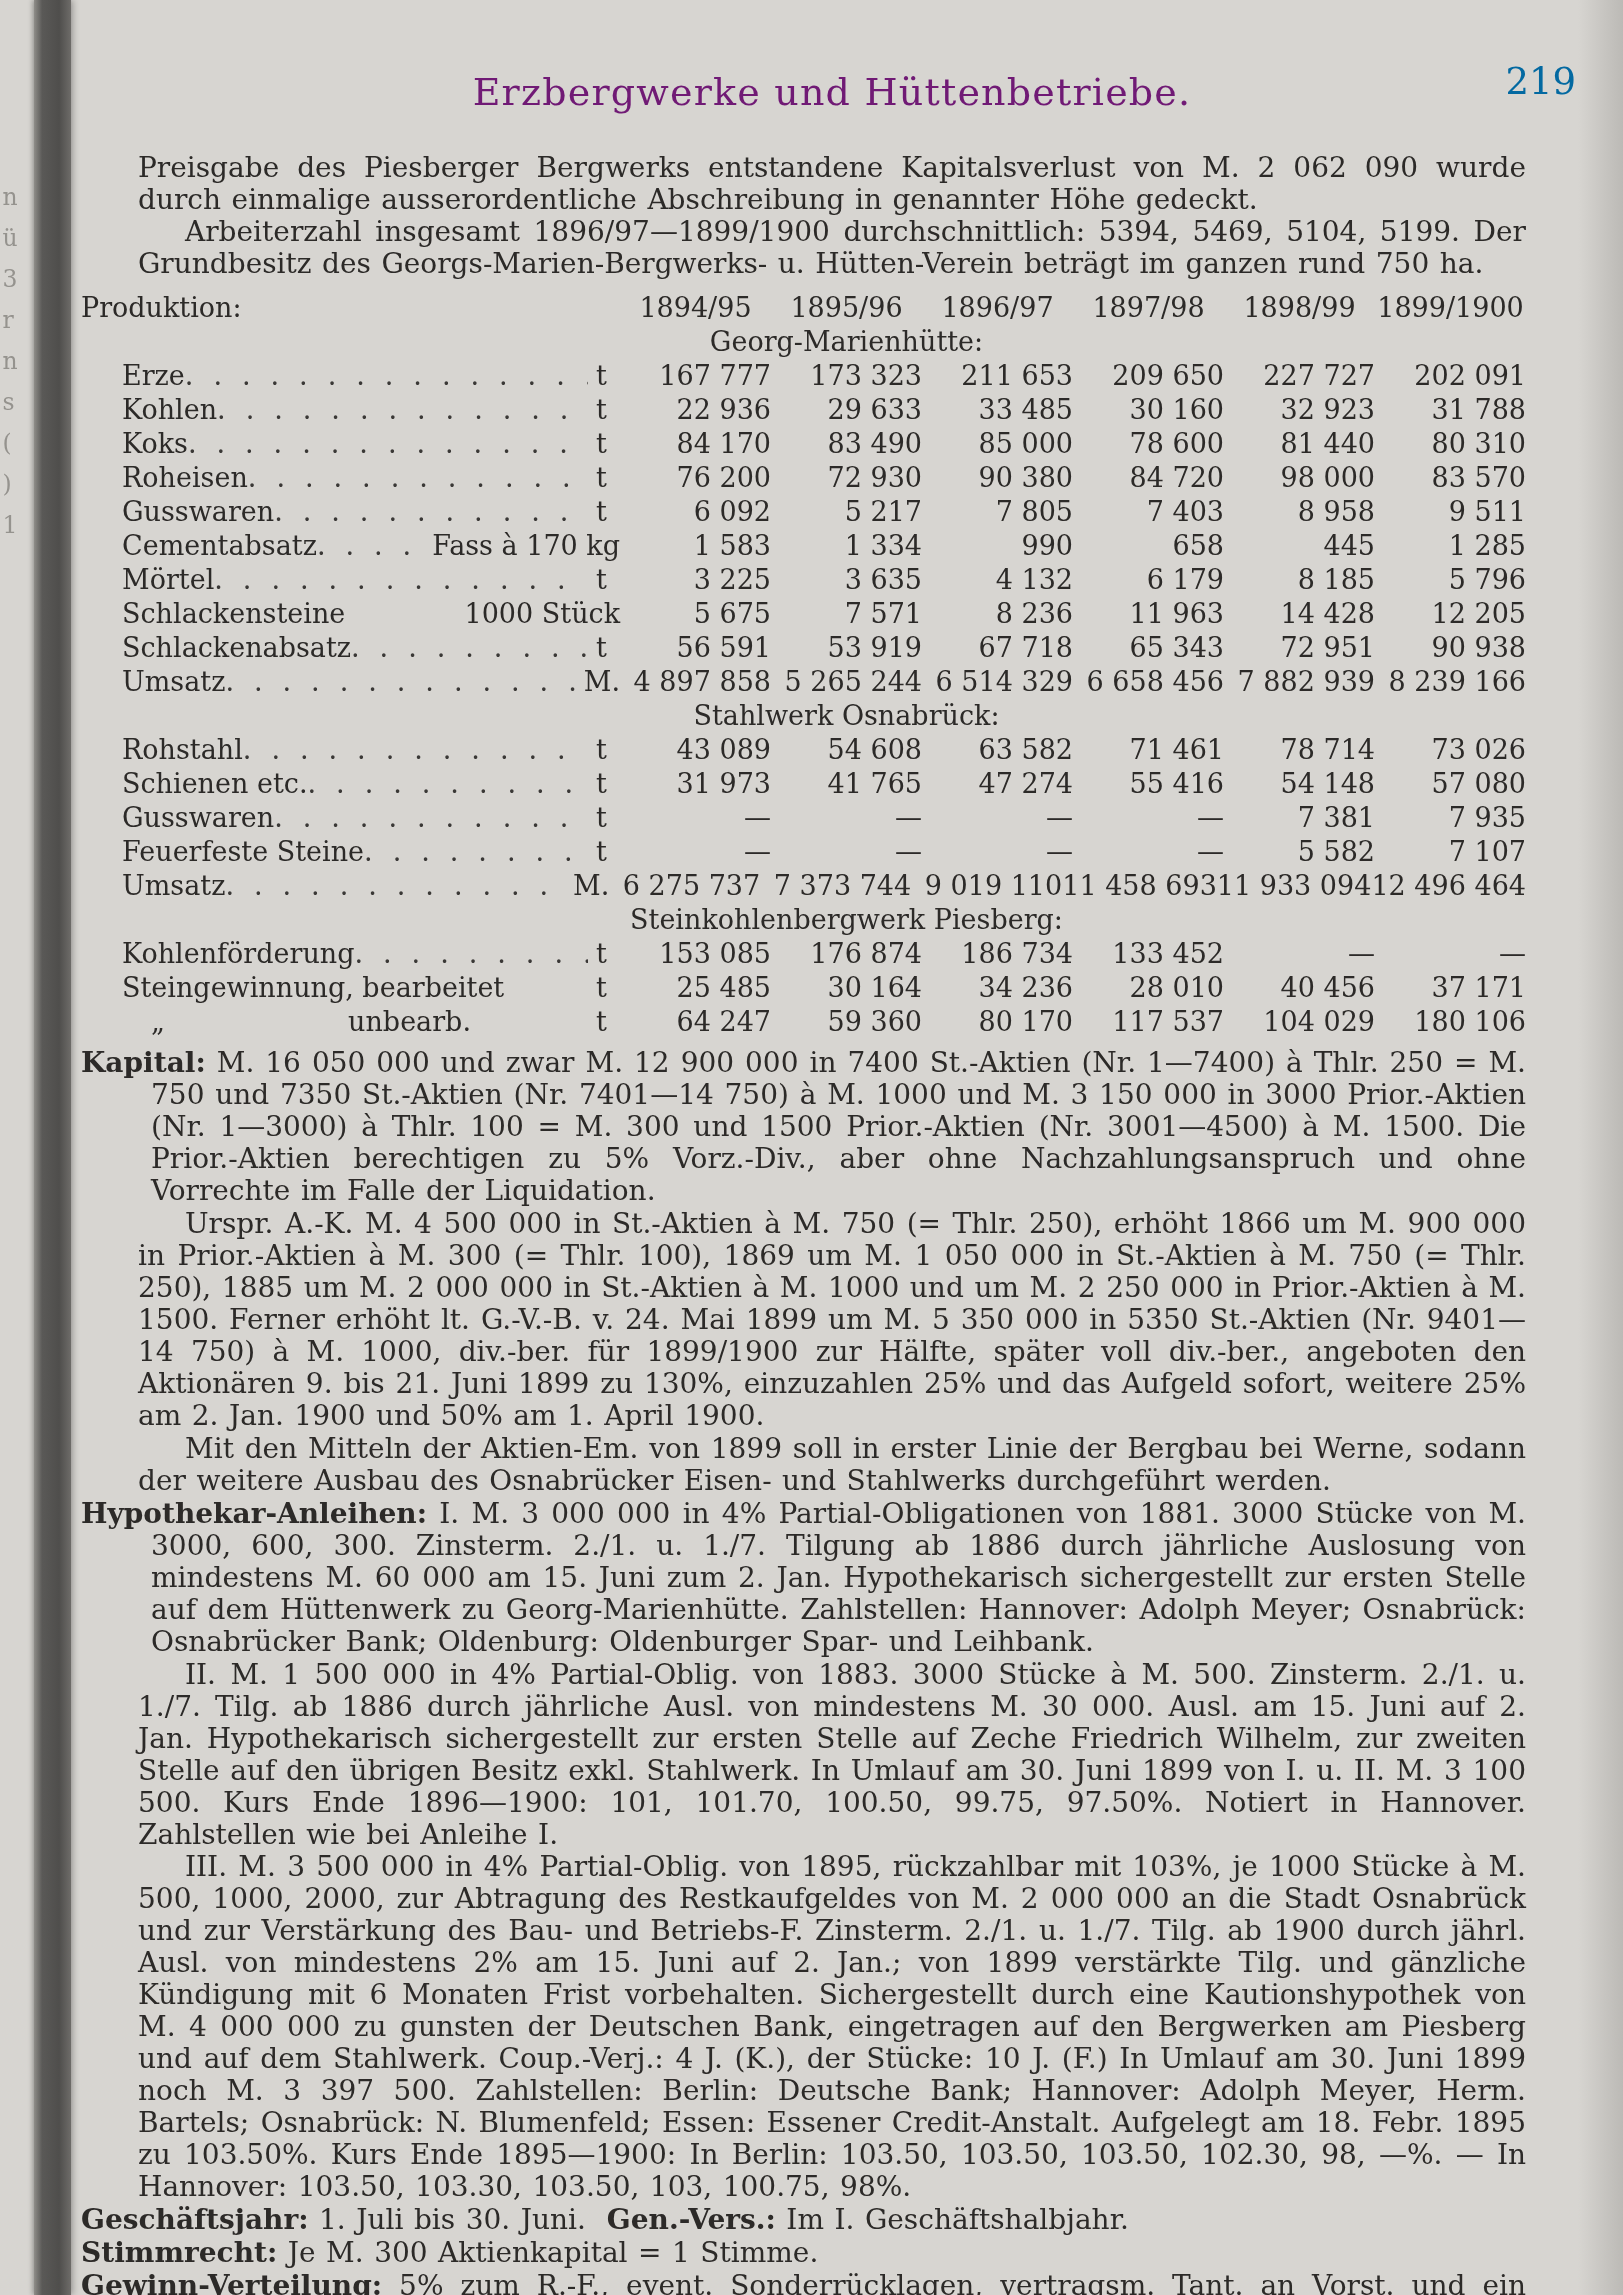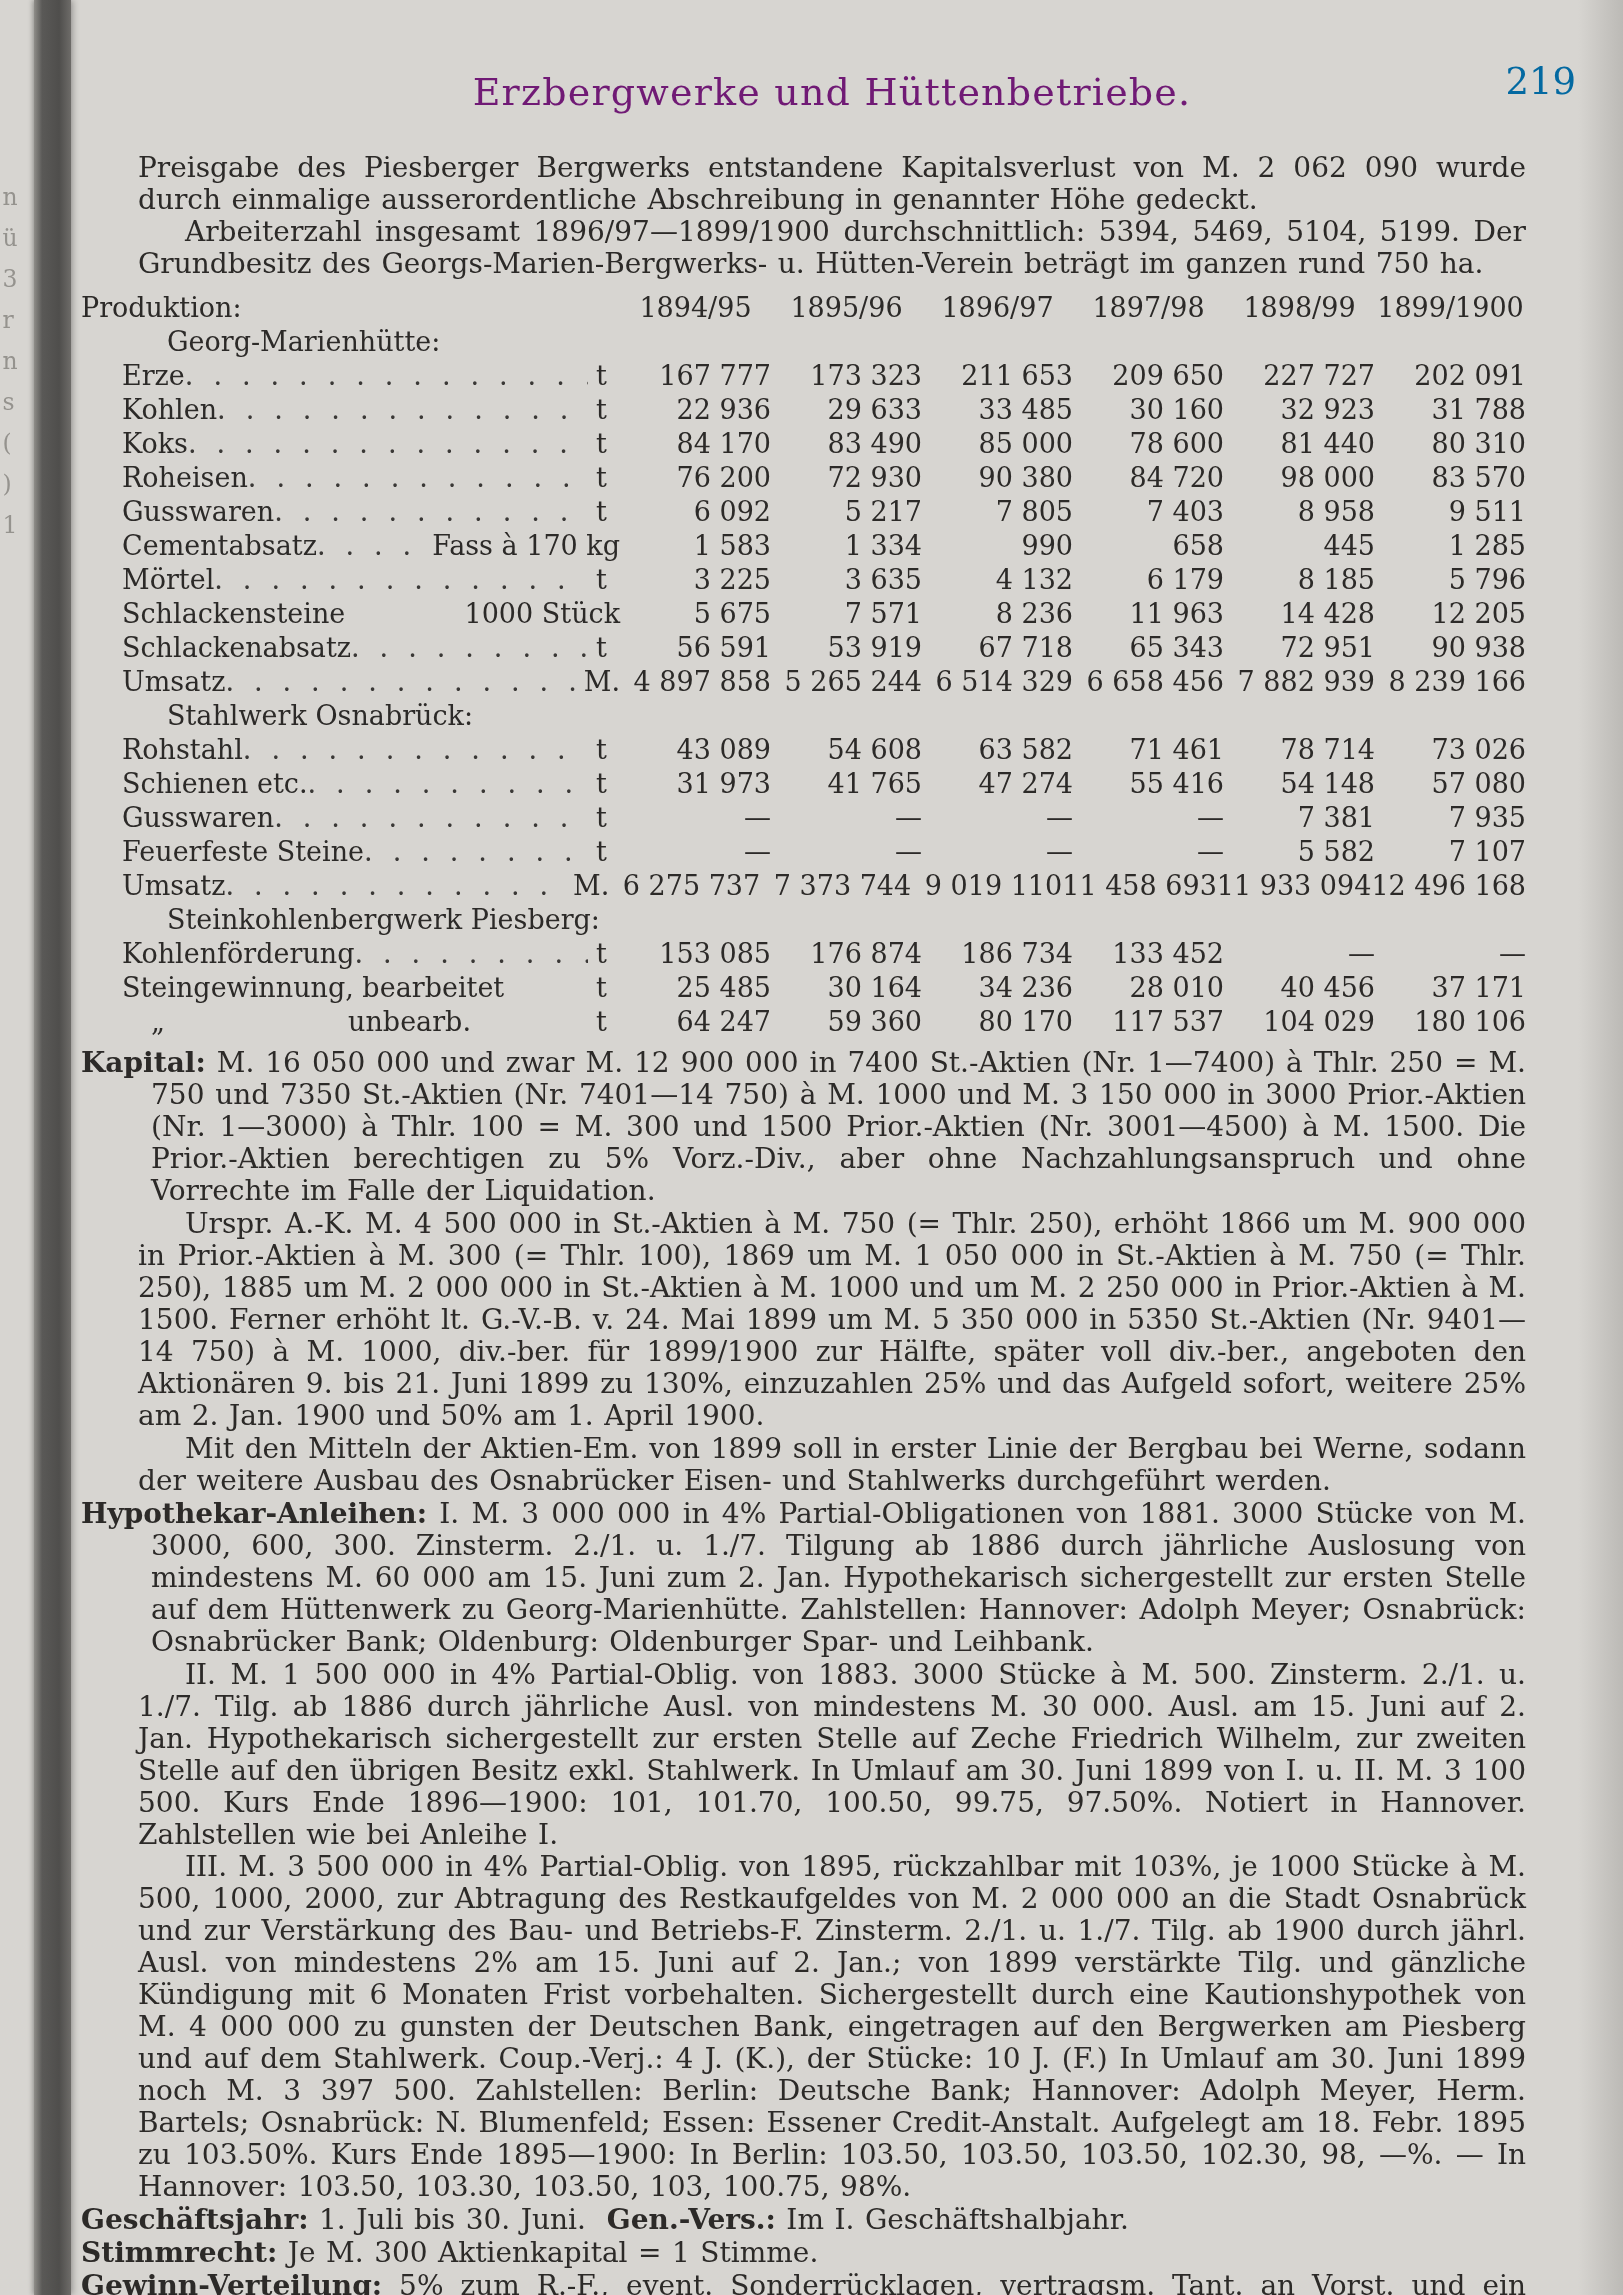--- a/index.html
+++ b/index.html
@@ -37,21 +37,21 @@
   p{margin:0;font-size:28px;line-height:32px;text-align:justify;word-spacing:1.6px;}
   p.cont{margin-top:28px;}
   p.ind{text-indent:47px;}
   p.sec{margin-left:13px;text-indent:-70px;}
   b{font-weight:bold;}
   .prod{margin:11.4px 0 8px -16px;font-size:27px;line-height:34px;}
   .trow{display:flex;align-items:baseline;}
   .plabel{font-weight:normal;margin-left:-41px;white-space:nowrap;}
   .hspace{flex:1;}
   .hcell{flex:0 0 151px;text-align:center;white-space:nowrap;}
-  .subhead{padding-left:45px;}
+  .subhead{padding-left:45px;text-align:center;}
   .tname{white-space:nowrap;}
   .tname.pair{display:inline-flex;width:349px;justify-content:space-between;padding-left:29px;box-sizing:border-box;}
   .tdots{flex:1;overflow:hidden;white-space:nowrap;letter-spacing:5.7px;color:#3a3836;}
   .tdots::after{content:" . . . . . . . . . . . . . . . . . . . . . . . . . . . .";}
   .no-dots .tdots::after{content:"";}
   .tunit{white-space:nowrap;margin-left:8px;min-width:24px;}
   .tval{flex:0 0 151px;text-align:right;white-space:nowrap;}
   .blocks p{margin-top:0.8px;}
 </style>
 </head>
@@ -256,21 +256,21 @@
       </div>
       <div class="trow">
         <span class="tname">Umsatz</span>
           <span class="tdots"></span>
           <span class="tunit">M.</span>
         <span class="tval">6 275 737</span>
           <span class="tval">7 373 744</span>
           <span class="tval">9 019 110</span>
           <span class="tval">11 458 693</span>
           <span class="tval">11 933 094</span>
-          <span class="tval">12 496 168</span>
+          <span class="tval">12 496 464</span>
       </div>
 
       <div class="subhead">Steinkohlenbergwerk Piesberg:</div>
 
       <div class="trow">
         <span class="tname">Kohlenförderung</span>
           <span class="tdots"></span>
           <span class="tunit">t</span>
         <span class="tval">153 085</span>
           <span class="tval">176 874</span>

